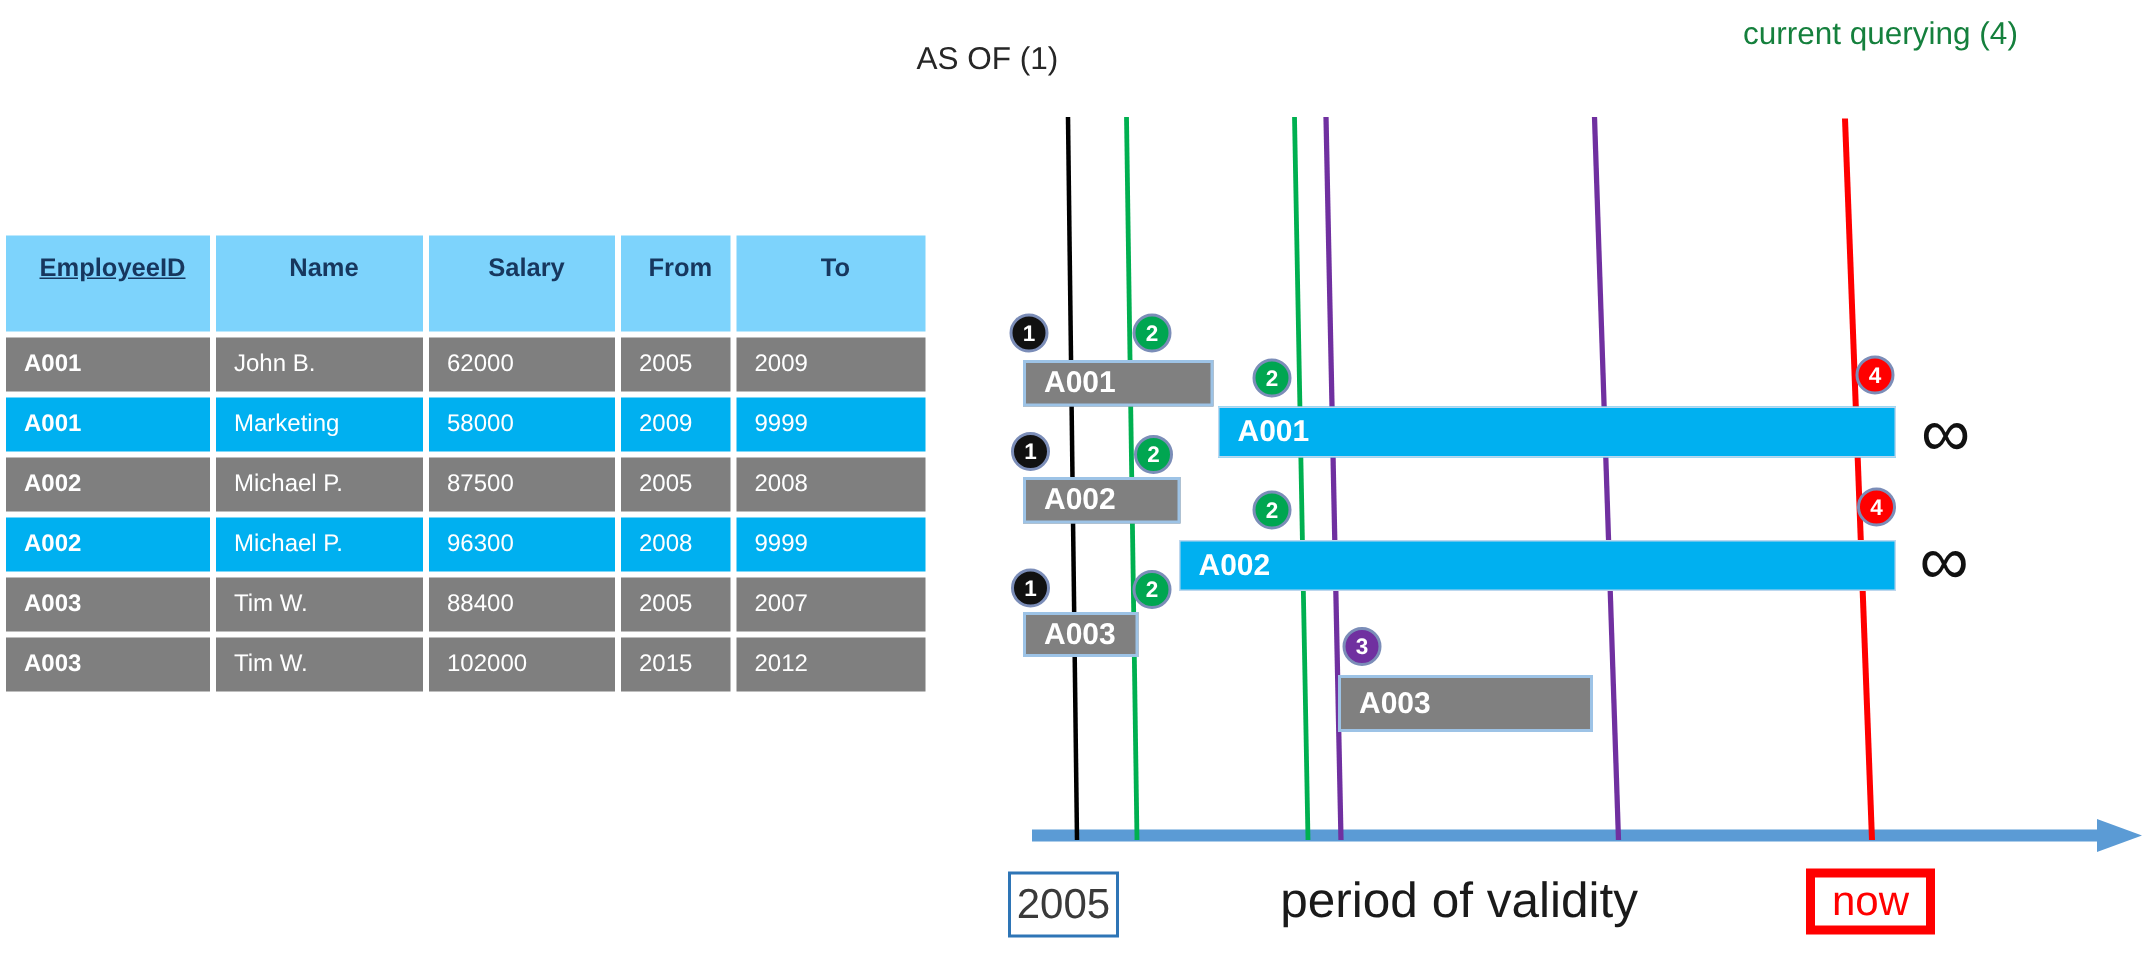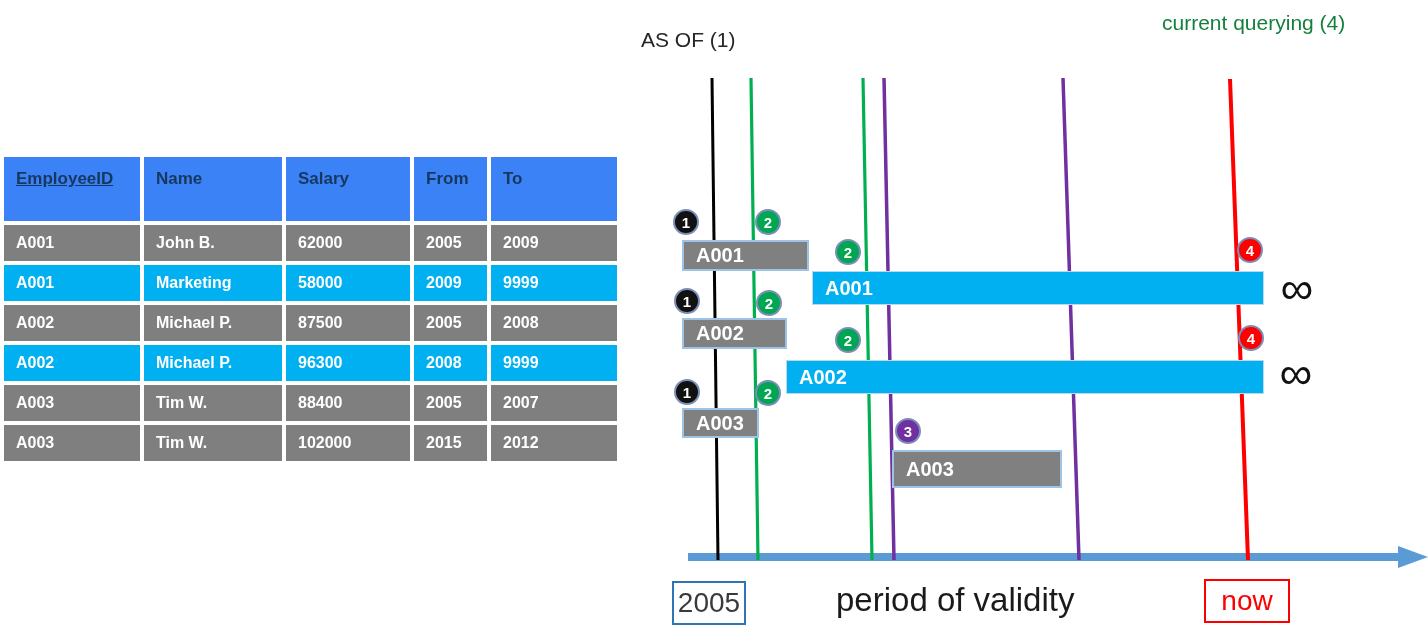--- a/index.html
+++ b/index.html
@@ -8,31 +8,30 @@
     font-family:"Liberation Sans", sans-serif; overflow:hidden;
   }
 
   
   .emp-table {
     position:absolute; left:0; top:153px;
     border-collapse:separate; border-spacing:4px;
     table-layout:fixed;
   }
   .emp-table th {
-    background:#3b82f6; color:#17375E;
-    font-size:17px; font-weight:bold; text-align:left;
+    background:#7dd3fc; color:#17375E;
+    font-size:17px; font-weight:bold; text-align:center;
     vertical-align:top; padding:12px 6px 6px 12px;
     height:64px; box-sizing:border-box;
   }
   .emp-table th .u { text-decoration:underline; }
   .emp-table td {
     color:#ffffff; font-size:16px; text-align:left;
     padding:4px 6px 4px 12px; height:36px; box-sizing:border-box;
     vertical-align:middle;
-    font-weight:bold;
   }
   .emp-table tr.gray td { background:#7F7F7F; }
   .emp-table tr.cyan td { background:#00B0F0; }
   .emp-table td.key { font-weight:bold; }
 
   
   .legend-label { position:absolute; font-size:21px; white-space:nowrap; }
   .legend-label.two-line { line-height:25px; }
 
   
@@ -58,25 +57,25 @@
 
   
   .year-box {
     position:absolute; left:672px; top:581px; width:74px; height:44px;
     border:2px solid #2E75B6; box-sizing:border-box;
     display:flex; align-items:center; justify-content:center;
     font-size:28px; color:#3A3A3A;
   }
   .axis-label {
     position:absolute; left:836px; top:581px; width:256px;
-    text-align:left; font-size:33px; color:#1A1A1A; white-space:nowrap;
+    text-align:right; font-size:33px; color:#1A1A1A; white-space:nowrap;
   }
   .now-box {
     position:absolute; left:1204px; top:579px; width:86px; height:44px;
-    border:2px solid #15803d; box-sizing:border-box;
+    border:6px solid #15803d; box-sizing:border-box;
     display:flex; align-items:center; justify-content:center;
     font-size:28px; color:#FF0000;
   }
 </style>
 </head>
 <body>
 
 <div class="canvas">
 
   <table class="emp-table">
@@ -135,21 +134,21 @@
         <tr class="gray">
           <td class="key">A003</td>
           <td>Tim W.</td>
           <td>102000</td>
           <td>2015</td>
           <td>2012</td>
         </tr>
       </tbody>
     </table>
 
-  <div class="legend-label" style="left: 641px; top: 28px; color: rgb(38, 38, 38);">AS OF (1)</div>
+  <div class="legend-label" style="left: 611px; top: 28px; color: rgb(38, 38, 38);">AS OF (1)</div>
   <div class="legend-label two-line" style="left: 1162px; top: 10px; color: #15803d;">
     <div>current querying (4)</div>
   </div>
 
   <div id="bars-layer">
       <div class="bar gray" style="left: 682px; top: 240px; width: 127px; height: 31px;">
         <span>A001</span>
       </div>
       <div class="bar cyan" style="left: 812px; top: 271px; width: 452px; height: 34px;">
         <span>A001</span>

